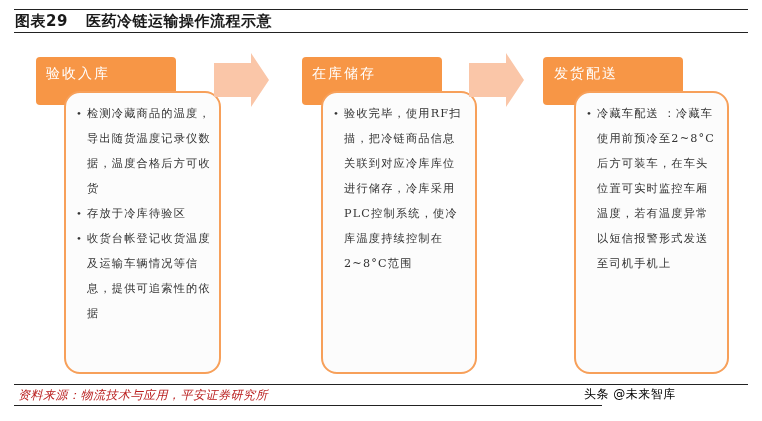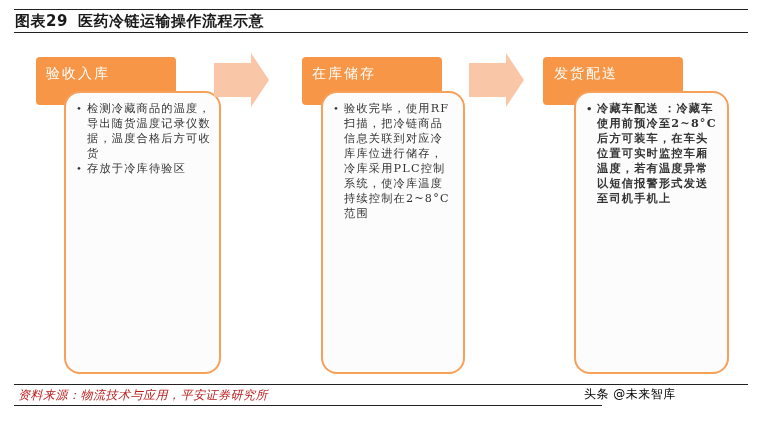--- a/index.html
+++ b/index.html
@@ -1,29 +1,29 @@
 <!DOCTYPE html>
 <html><head>
 <meta charset="utf-8">
 <style>
   html, body { margin: 0; padding: 0; background: #ffffff; }
   body { width: 762px; height: 421px; position: relative; overflow: hidden;
          font-family: "DejaVu Sans", "Liberation Sans", sans-serif; color: #1a1a1a; }
   .rule { position: absolute; left: 14px; right: 14px; height: 0; border-top: 1.3px solid #222; }
   .title { position: absolute; left: 15px; top: 12px; font-size: 15px; font-weight: bold; letter-spacing: 0.5px; white-space: nowrap; }
-  .title .num { margin-right: 10px; }
+  .title .num { margin-right: 18px; }
   .header { position: absolute; top: 57px; height: 48px; width: 140px; background: #F79646;
             border-radius: 4px; color: #fff; font-family: "DejaVu Serif", "Liberation Serif", serif;
             font-size: 14px; letter-spacing: 2px; box-sizing: border-box; padding: 8px 0 0 10px; }
   .card { position: absolute; top: 91px; width: 157px; height: 283px; background: #fcfcfc;
           border: 2px solid #F7A05A; border-radius: 16px; box-sizing: border-box;
           padding: 8px 8px 0 10px; }
   .card ul { list-style: none; margin: 0; padding: 0; }
   .card li { position: relative; padding-left: 11px; font-family: "DejaVu Serif", "Liberation Serif", serif;
-             font-size: 11.2px; line-height: 15px; letter-spacing: 1.2px; color: #333; }
+             font-size: 11.2px; line-height: 25px; letter-spacing: 1.2px; color: #333; }
   .card li::before { content: "•"; position: absolute; left: 0; top: 0; font-size: 10px; color: #333; }
   .arrow { position: absolute; top: 53px; width: 56px; height: 54px; }
   .source { position: absolute; left: 18px; top: 387px; font-size: 12px; font-style: italic; color: #b91c1c; letter-spacing: 0.5px; }
   .watermark { position: absolute; left: 584px; top: 386px; font-size: 12px; color: #000000; letter-spacing: 0.5px; }
 </style>
 </head>
 <body>
 
 <div class="rule" style="top:9px;"></div>
 <div class="title">
@@ -31,44 +31,45 @@
 </div>
 <div class="rule" style="top:32px;"></div>
 
 <div class="header" style="left:36px;">
   <span>验收入库</span>
 </div>
 <div class="card" style="left:64px;">
   <ul>
     <li>检测冷藏商品的温度，导出随货温度记录仪数据，温度合格后方可收货</li>
     <li>存放于冷库待验区</li>
+    <li>收货台帐登记收货温度及运输车辆情况等信息，提供可追索性的依据</li>
   </ul>
 </div>
 
 <svg class="arrow" style="left:214px;" viewBox="0 0 56 54">
   <polygon points="0,10 37,10 37,0 55,27 37,54 37,44 0,44" fill="#FAC6A8"></polygon>
 </svg>
 
 <div class="header" style="left:302px;">
   <span>在库储存</span>
 </div>
-<div class="card" style="left:321px; width:144px;">
+<div class="card" style="left:321px; width:156px;">
   <ul>
     <li>验收完毕，使用RF扫描，把冷链商品信息关联到对应冷库库位进行储存，冷库采用PLC控制系统，使冷库温度持续控制在2~8°C范围</li>
   </ul>
 </div>
 
 <svg class="arrow" style="left:469px;" viewBox="0 0 56 54">
   <polygon points="0,10 37,10 37,0 55,27 37,54 37,44 0,44" fill="#FAC6A8"></polygon>
 </svg>
 
 <div class="header" style="left:543px;padding-left:11px;">
   <span>发货配送</span>
 </div>
-<div class="card" style="left:574px; width:155px;font-weight:bold;">
+<div class="card" style="left:574px; width:155px;">
   <ul>
     <li>冷藏车配送 ：冷藏车使用前预冷至2~8°C后方可装车，在车头位置可实时监控车厢温度，若有温度异常以短信报警形式发送至司机手机上</li>
   </ul>
 </div>
 
 <div class="rule" style="top:384px;"></div>
 <div class="source">资料来源：物流技术与应用，平安证券研究所</div>
 <div class="watermark">头条 @未来智库</div>
 <div class="rule" style="top:405px; right:160px;"></div>
 

